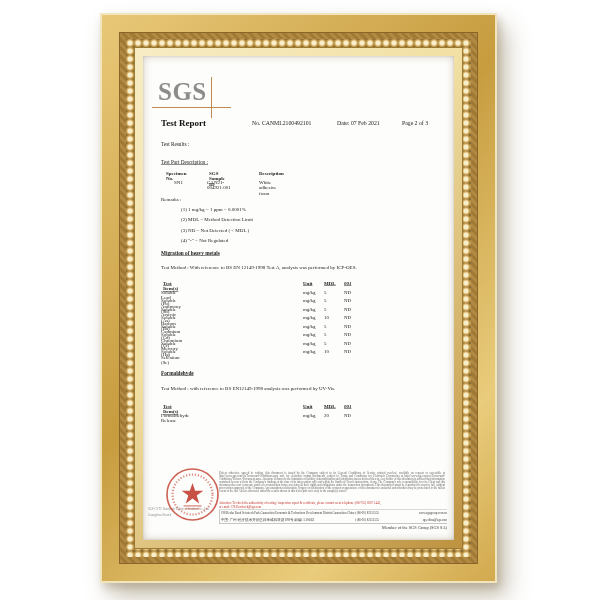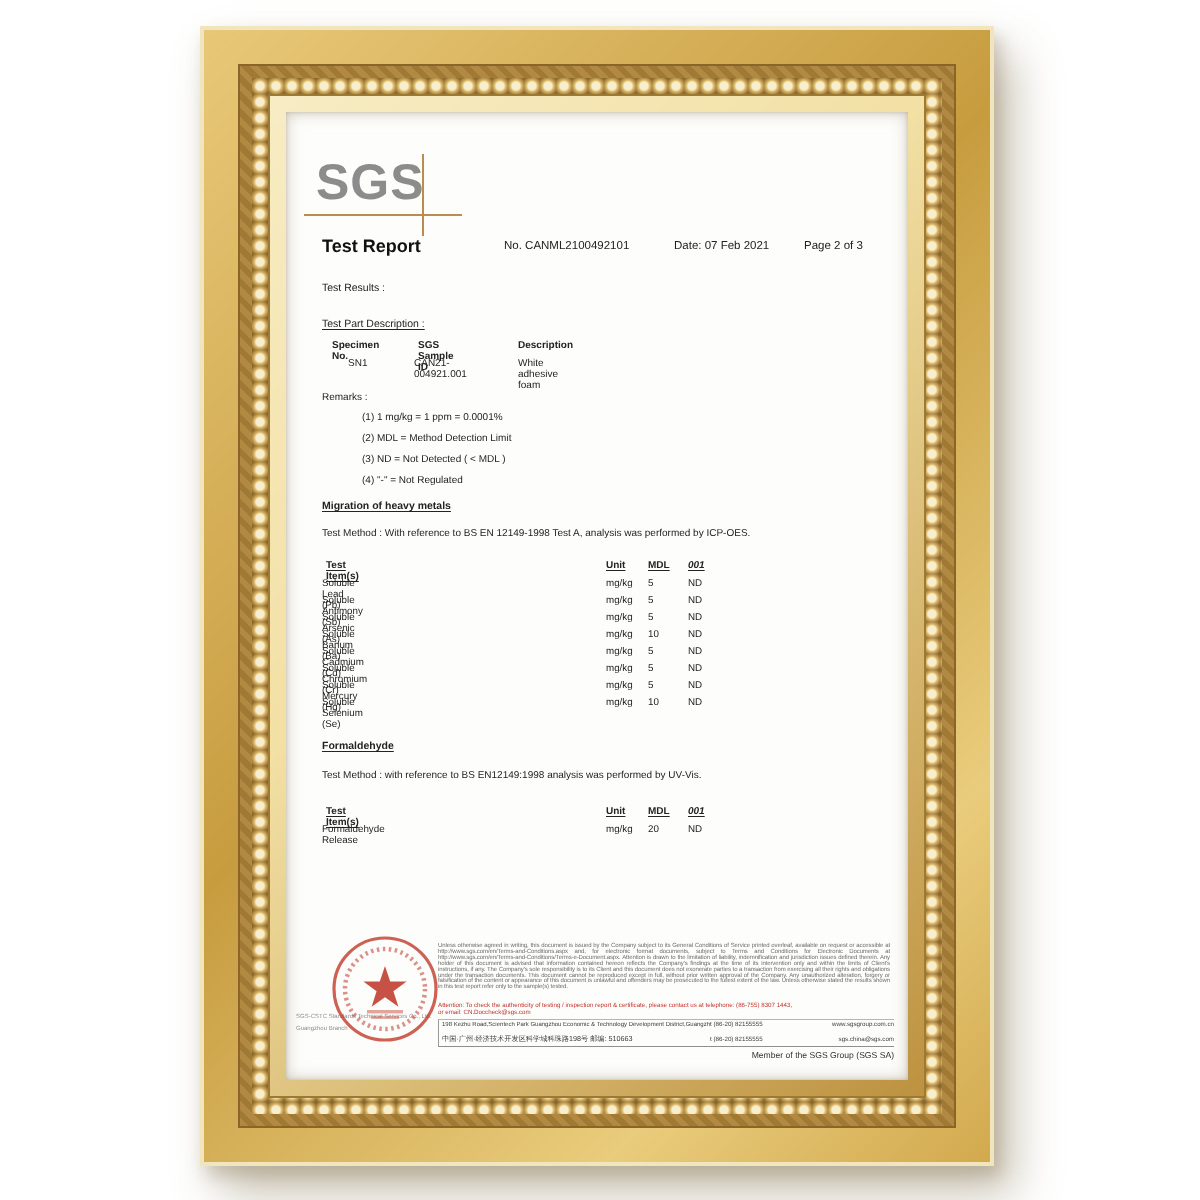--- a/index.html
+++ b/index.html
@@ -20,20 +20,21 @@
   .f3{width:100%;height:100%;box-sizing:border-box;
     background-color:#8a6a2f;
     background-image:radial-gradient(circle at 4px 4px,#f8eecb 2px,#d9b264 3px,#8a6a2f 5px);
     background-size:8px 8px;padding:8px;}
   .f4{width:100%;height:100%;box-sizing:border-box;
     background:linear-gradient(315deg,#bd9240,#f2e0a4 60%,#f7ecc4);
     border:1px solid #9c7a33;padding:8px;}
   .paper{
     width:100%;height:100%;box-sizing:border-box;background:#fdfdfb;position:relative;overflow:hidden;
     box-shadow:inset 0 0 8px rgba(90,70,30,.28), inset 0 0 2px rgba(90,70,30,.25);
+    font-family:Liberation Serif, serif;
   }
   
   .doc{position:absolute;left:0;top:0;width:614px;height:960px;transform:scale(0.5);
        transform-origin:0 0;color:#232323;}
   .abs{position:absolute;}
   .logo{left:30px;top:44px;font-size:50px;font-weight:bold;color:#8c8c8c;letter-spacing:1px;line-height:52px;}
   .logo-hline{left:18px;top:102px;width:158px;height:2px;background:#bd8b50;}
   .logo-vline{left:136px;top:42px;width:2px;height:82px;background:#bd8b50;}
   .title{left:36px;top:124px;font-size:18px;font-weight:bold;color:#111;}
   .meta{font-size:11.5px;color:#222;top:128px;}

